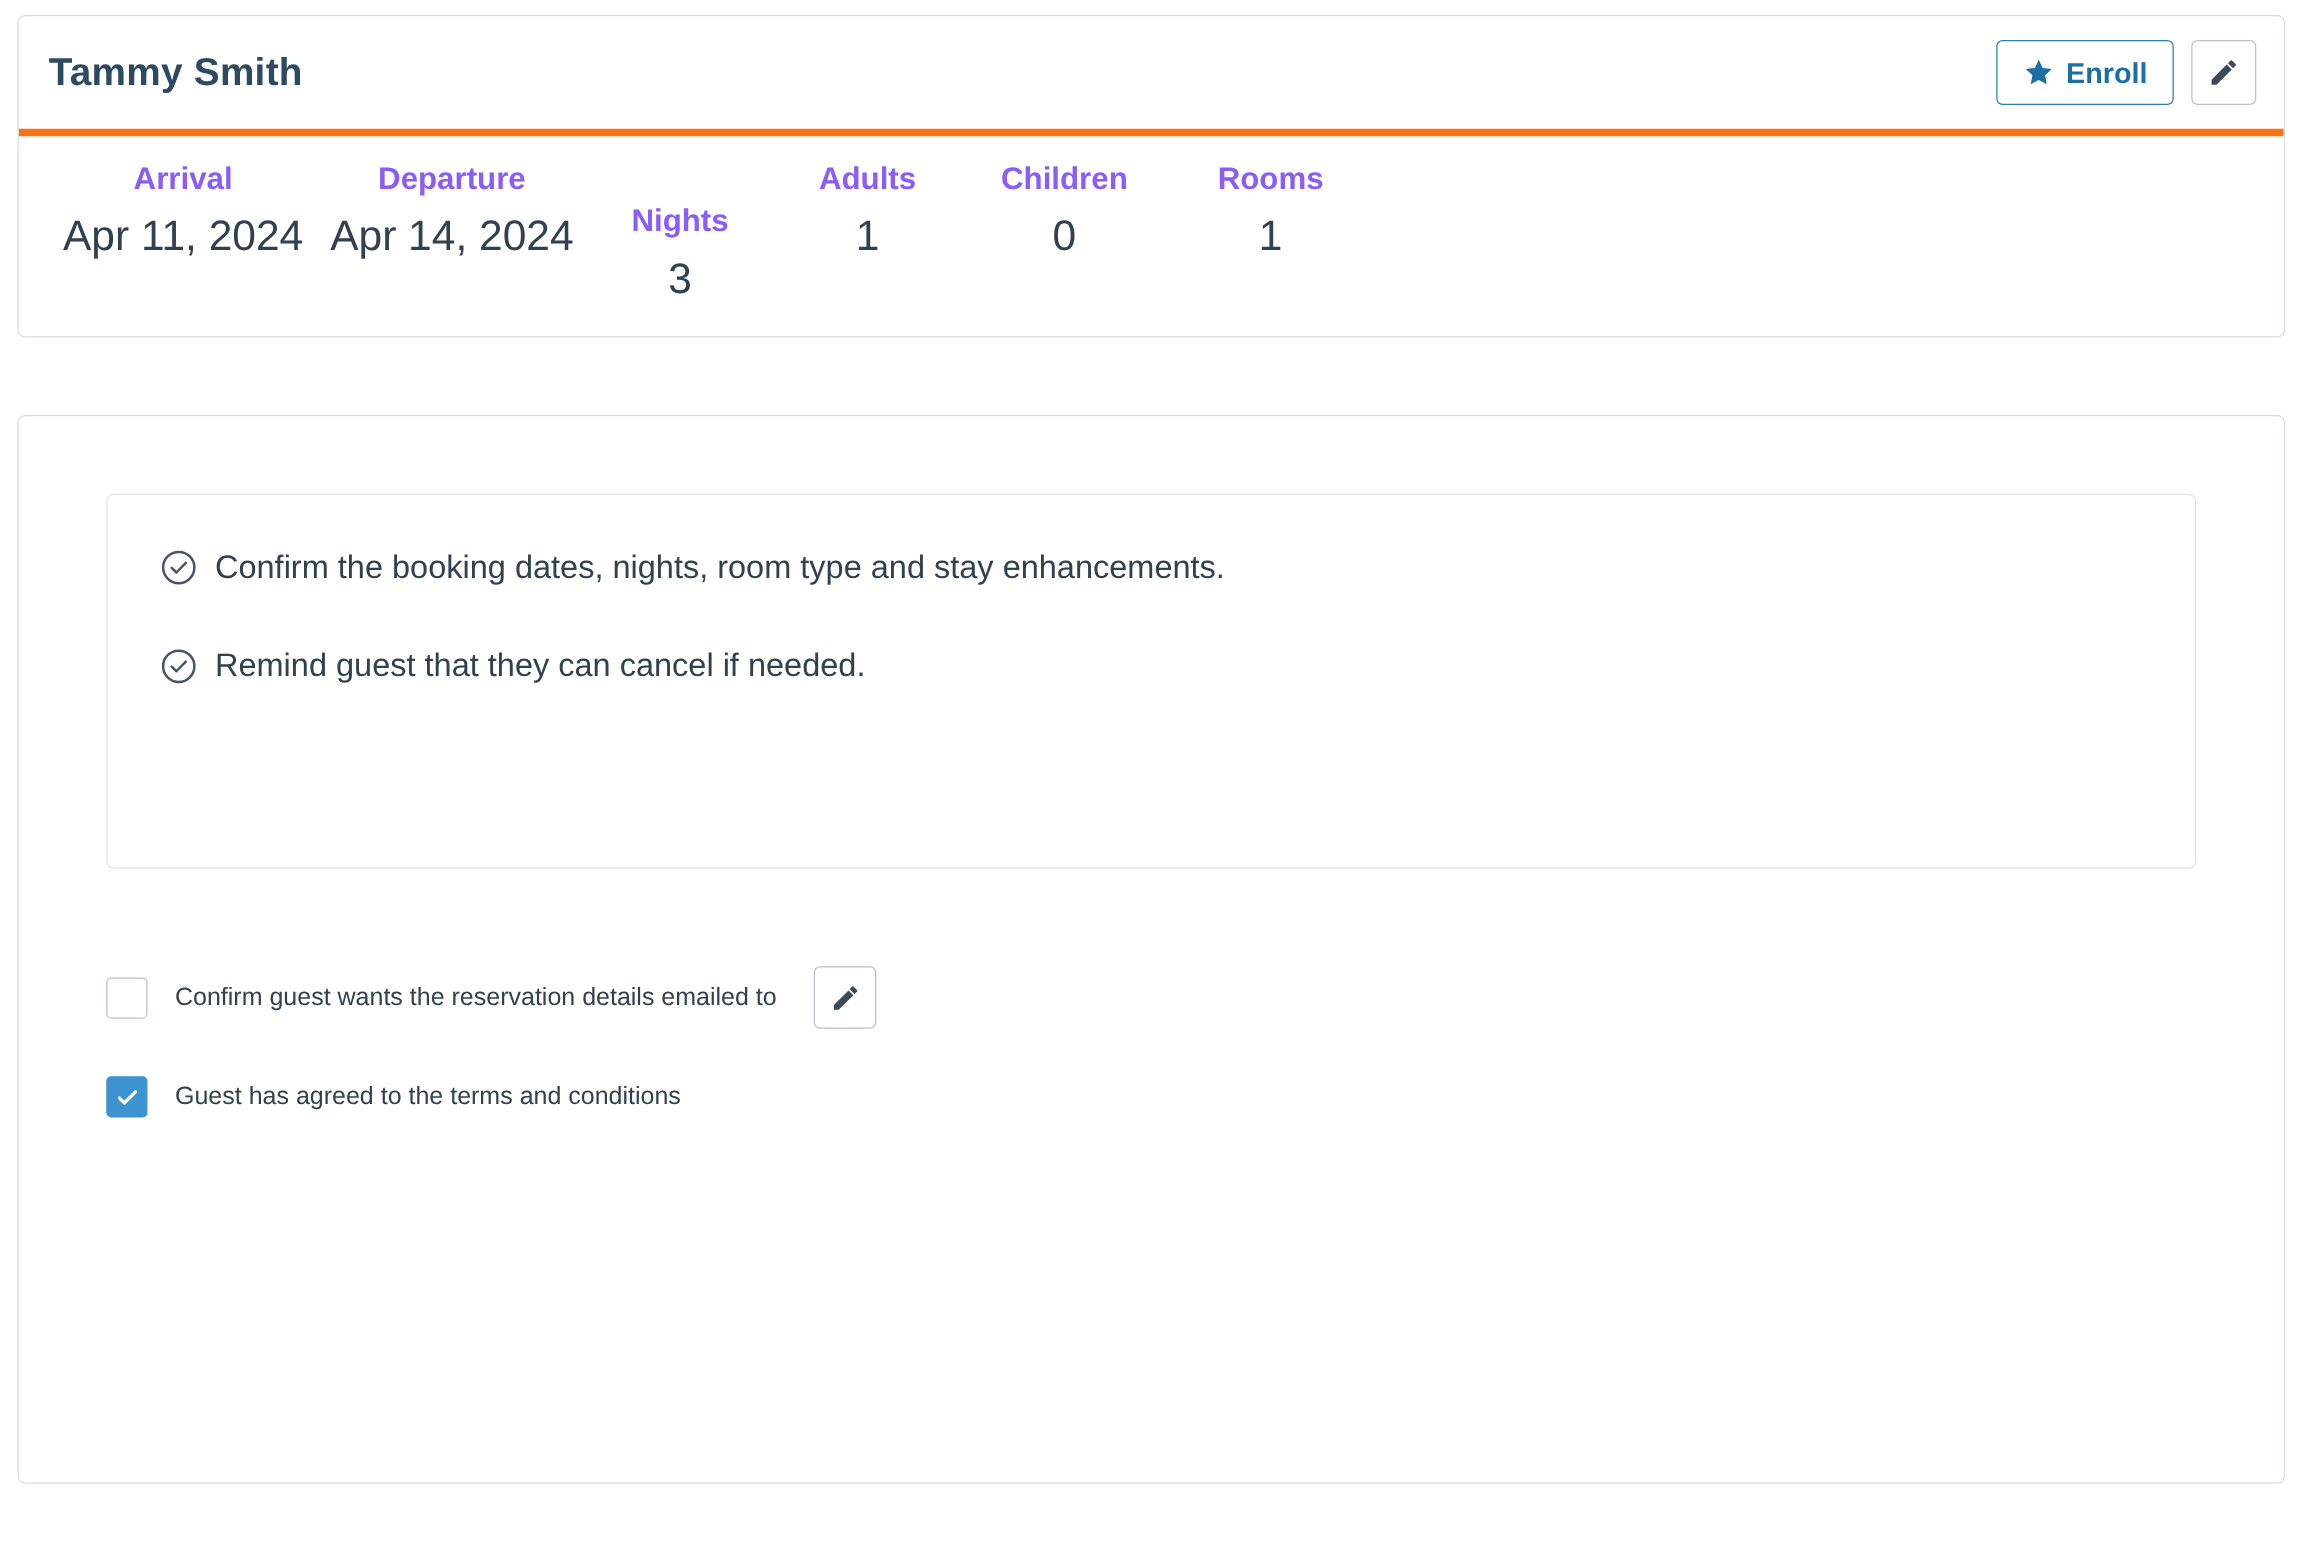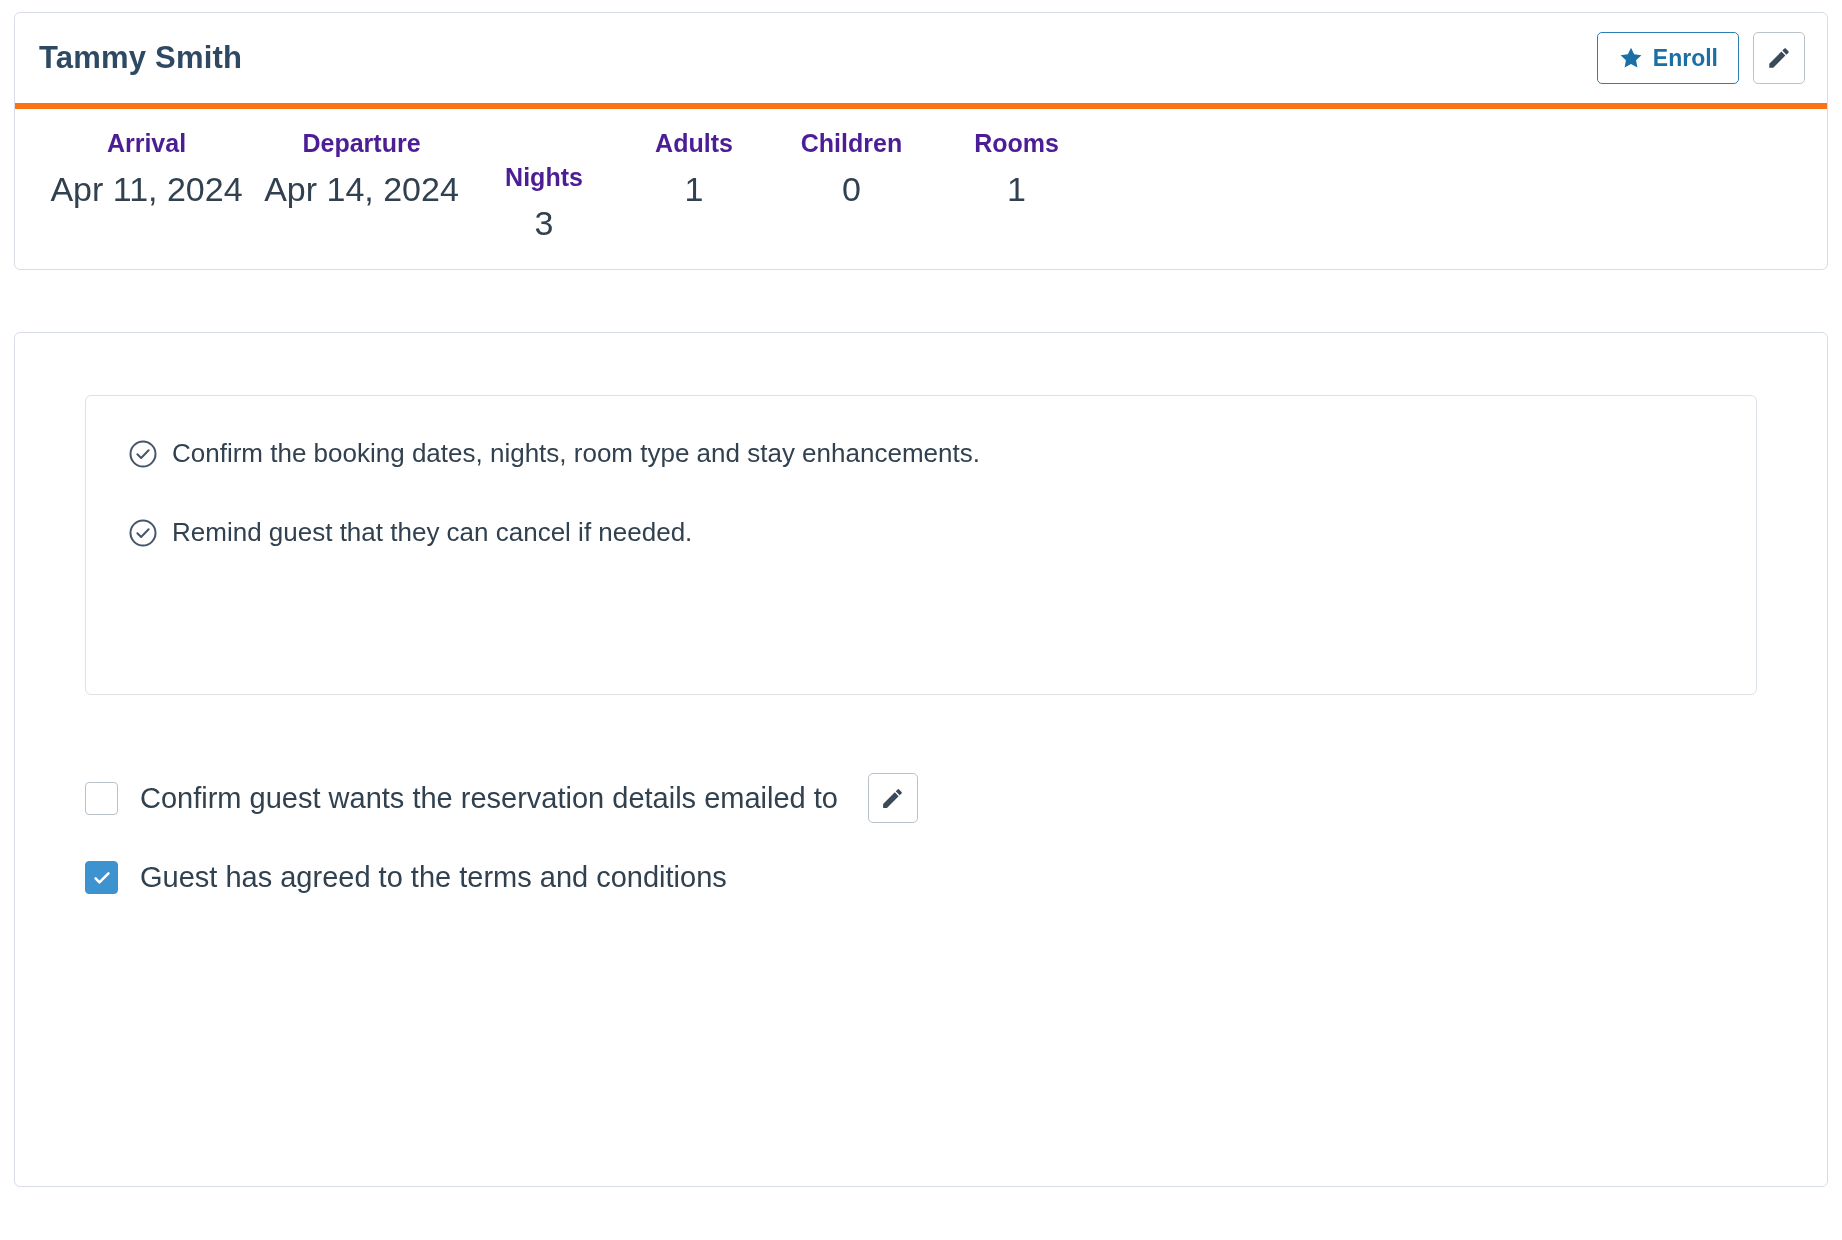--- a/index.html
+++ b/index.html
@@ -86,21 +86,21 @@
   }
   .res-col {
     display: flex;
     flex-direction: column;
     align-items: center;
     justify-content: flex-start;
   }
   .res-col .lbl {
     font-size: 25px;
     font-weight: bold;
-    color: #4c1d95;
+    color: #8b5cf6;
     white-space: nowrap;
   }
   .res-col .val {
     margin-top: 12px;
     font-size: 34px;
     color: #31414f;
     white-space: nowrap;
   }
   .res-col .val a {
     color: #1c6fa5;
@@ -167,21 +167,21 @@
   }
   .cb-box.checked {
     background: #3d93d0;
     border-color: #3d93d0;
     display: flex;
     align-items: center;
     justify-content: center;
   }
   .cb-box.checked svg { display: block; }
   .cb-label {
-    font-size: 29px;
+    font-size: 20px;
     color: #31414f;
   }
   .cb-row .icon-btn {
     width: 50px;
     height: 50px;
     margin-left: 8px;
   }
 </style>
 </head>
 <body>

